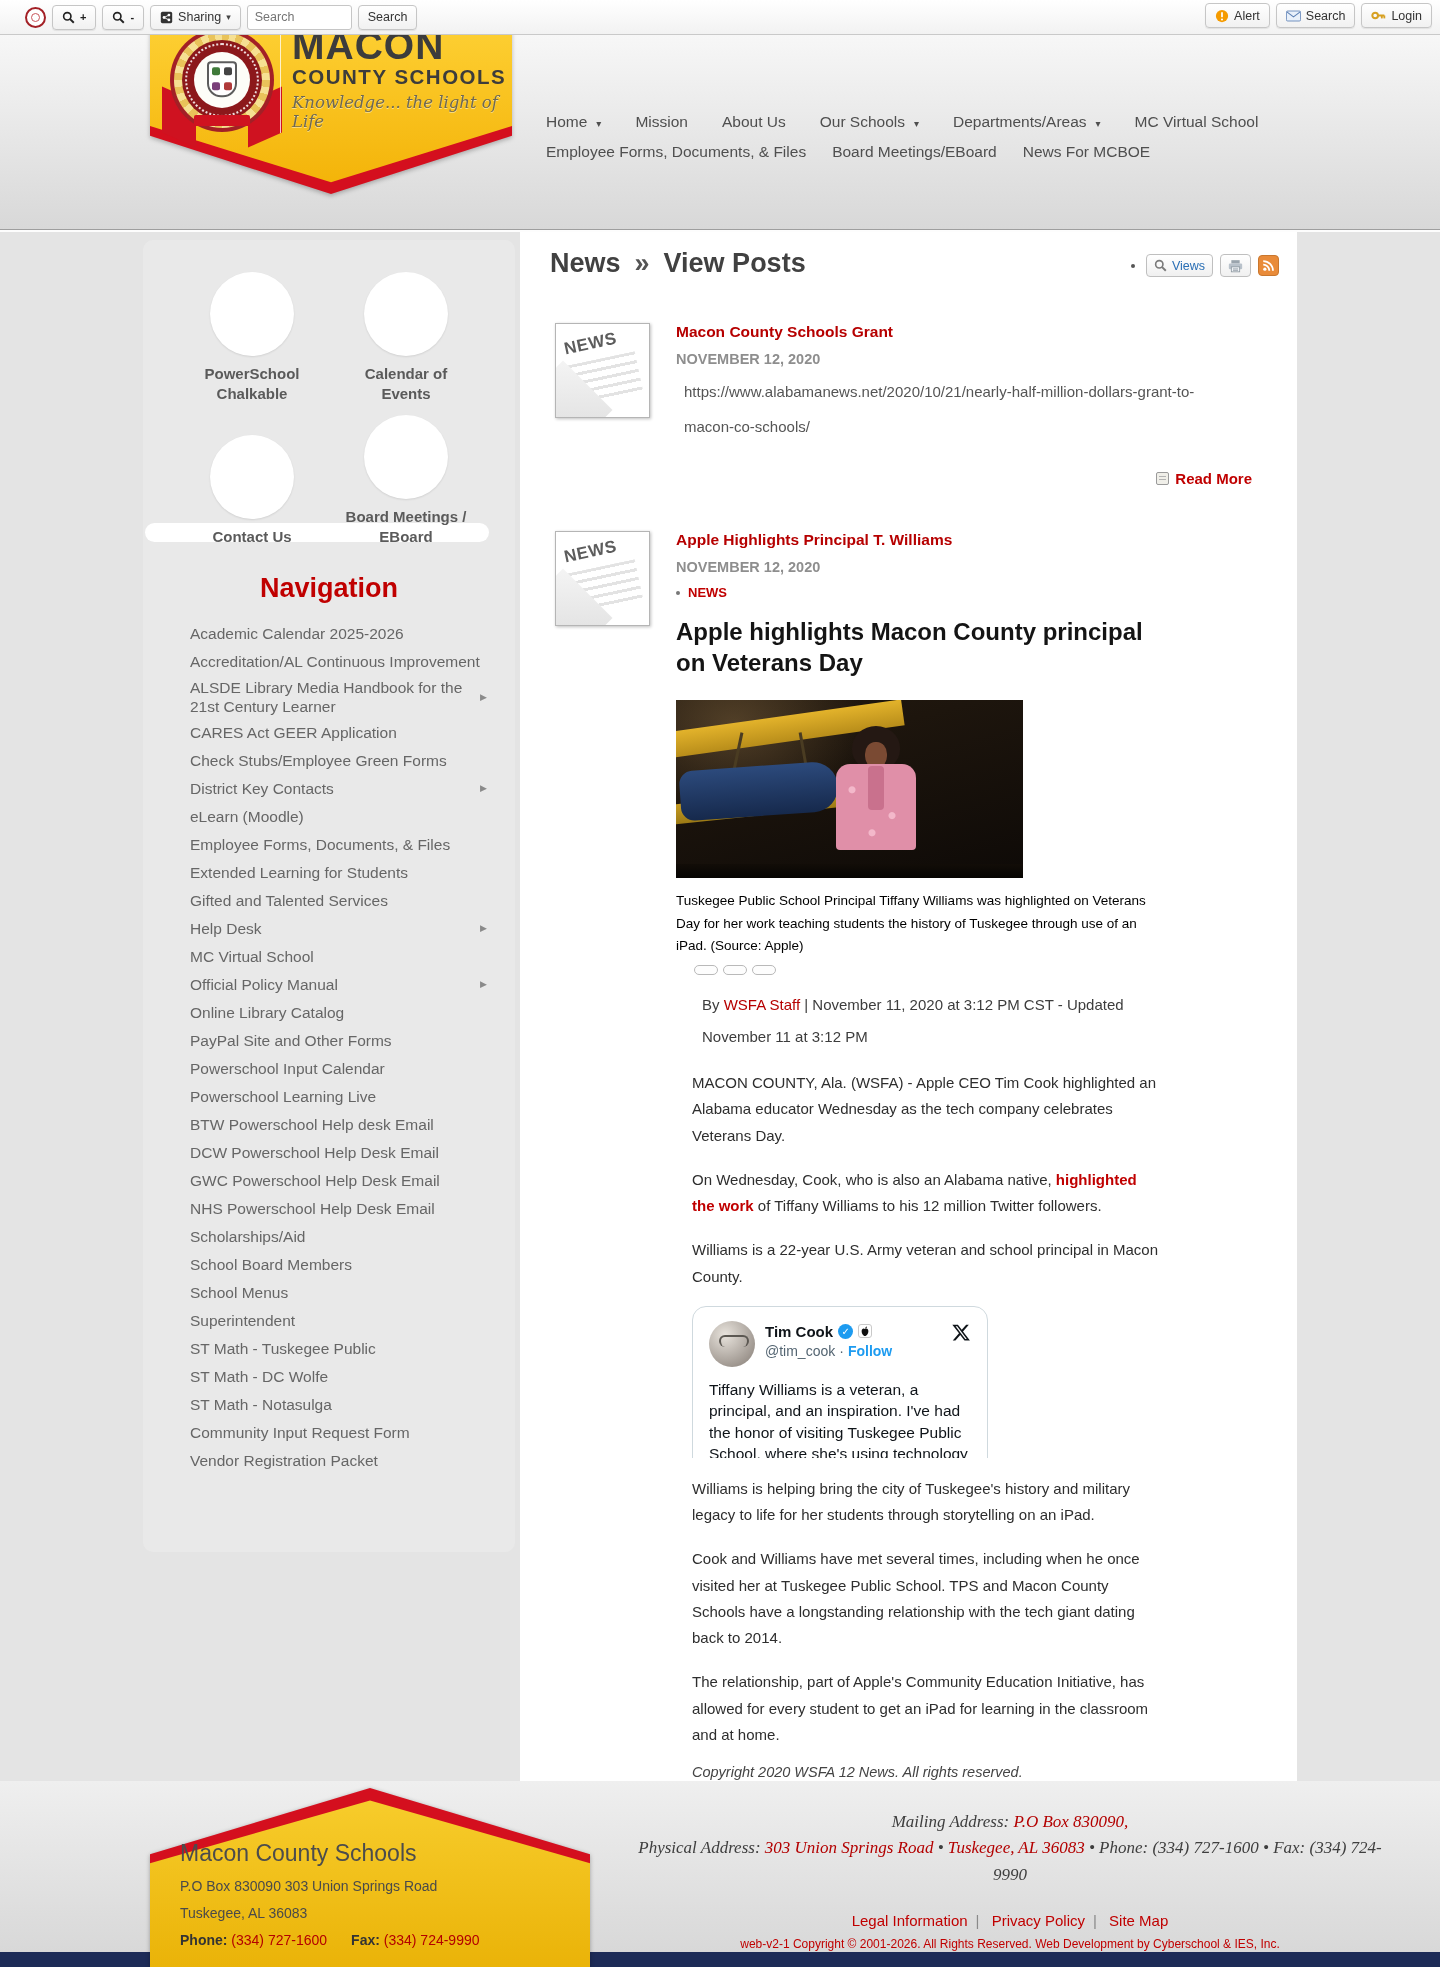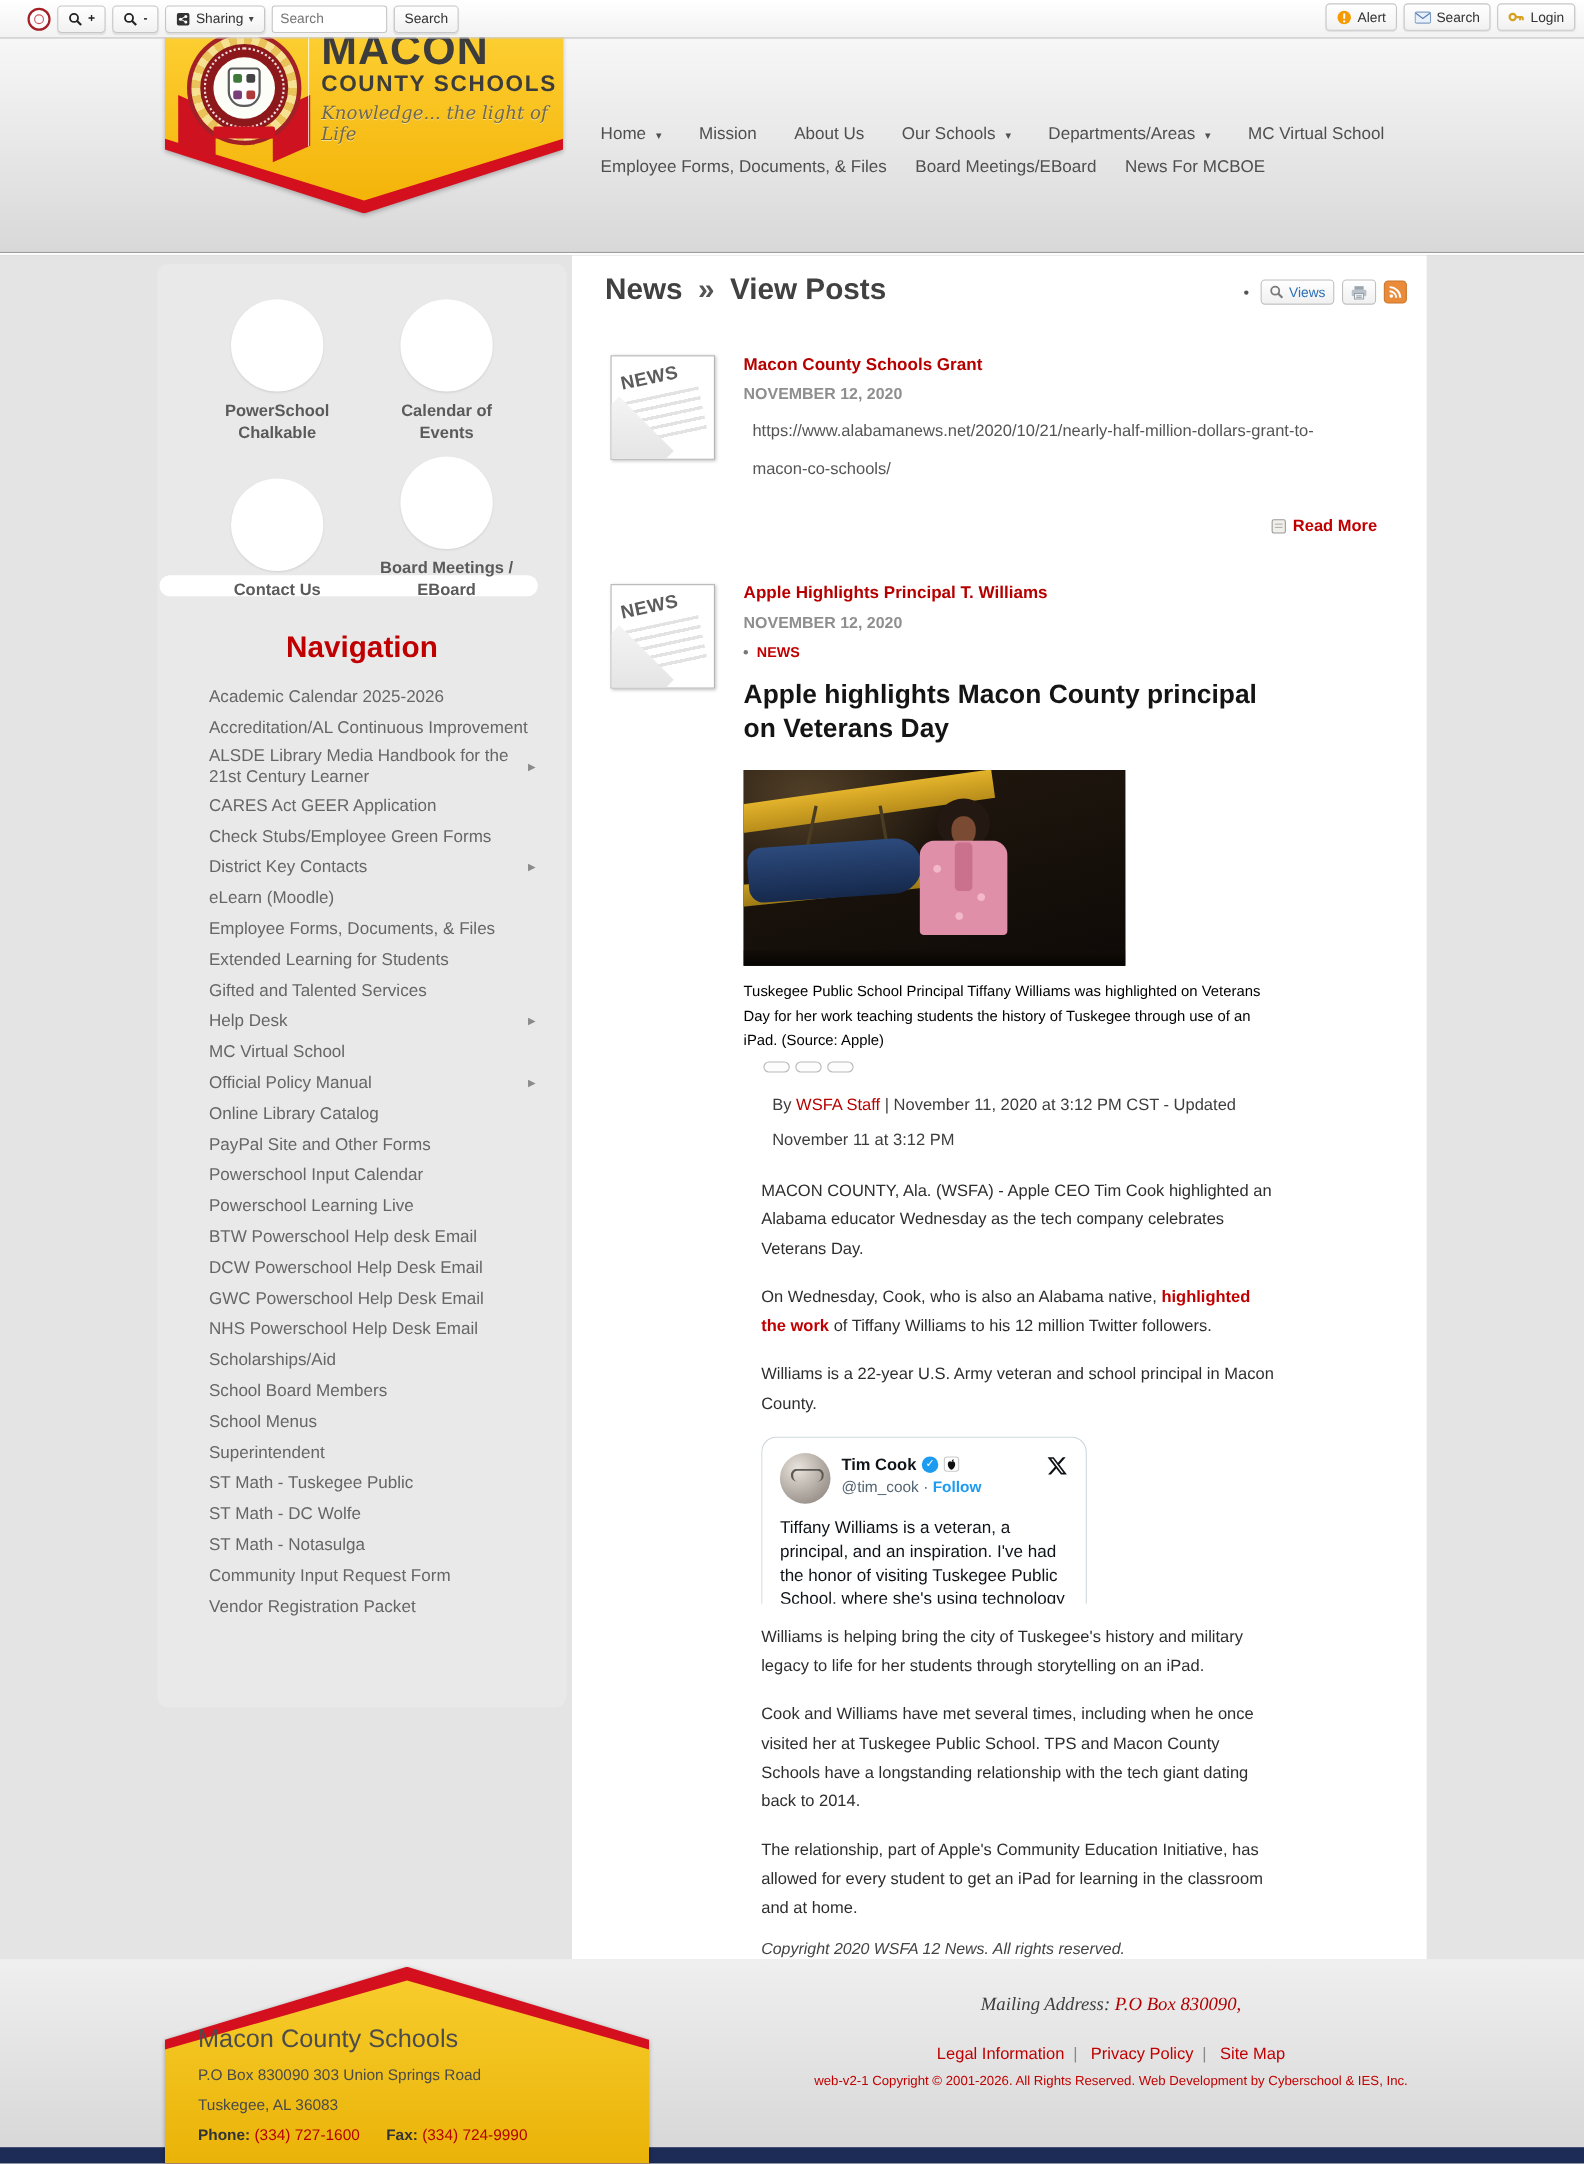--- a/index.html
+++ b/index.html
@@ -645,20 +645,21 @@
         <div class="side-link">
           <span class="side-label">Vendor Registration Packet</span>
 
         </div>
       </div>
   </div>
 
   <div class="footer">
     <div class="footer-right">
       <div class="addr-line"><span>Mailing Address: </span><span class="red">P.O Box 830090,</span></div>
+      <div class="addr-line"><span>Physical Address: </span><span class="red">303 Union Springs Road</span><span> • </span><span class="red">Tuskegee, AL 36083</span><span> • Phone: (334) 727-1600 • Fax: (334) 724-9990</span></div>
       <div class="footer-links">
         
       
           <span><span class="flink">Legal Information</span><span class="fsep">|</span></span>
         
           <span><span class="flink">Privacy Policy</span><span class="fsep">|</span></span>
         
           <span><span class="flink">Site Map</span></span>
         </div>
       <div class="footer-copy">web-v2-1 Copyright © 2001-2026. All Rights Reserved. Web Development by Cyberschool &amp; IES, Inc.</div>

